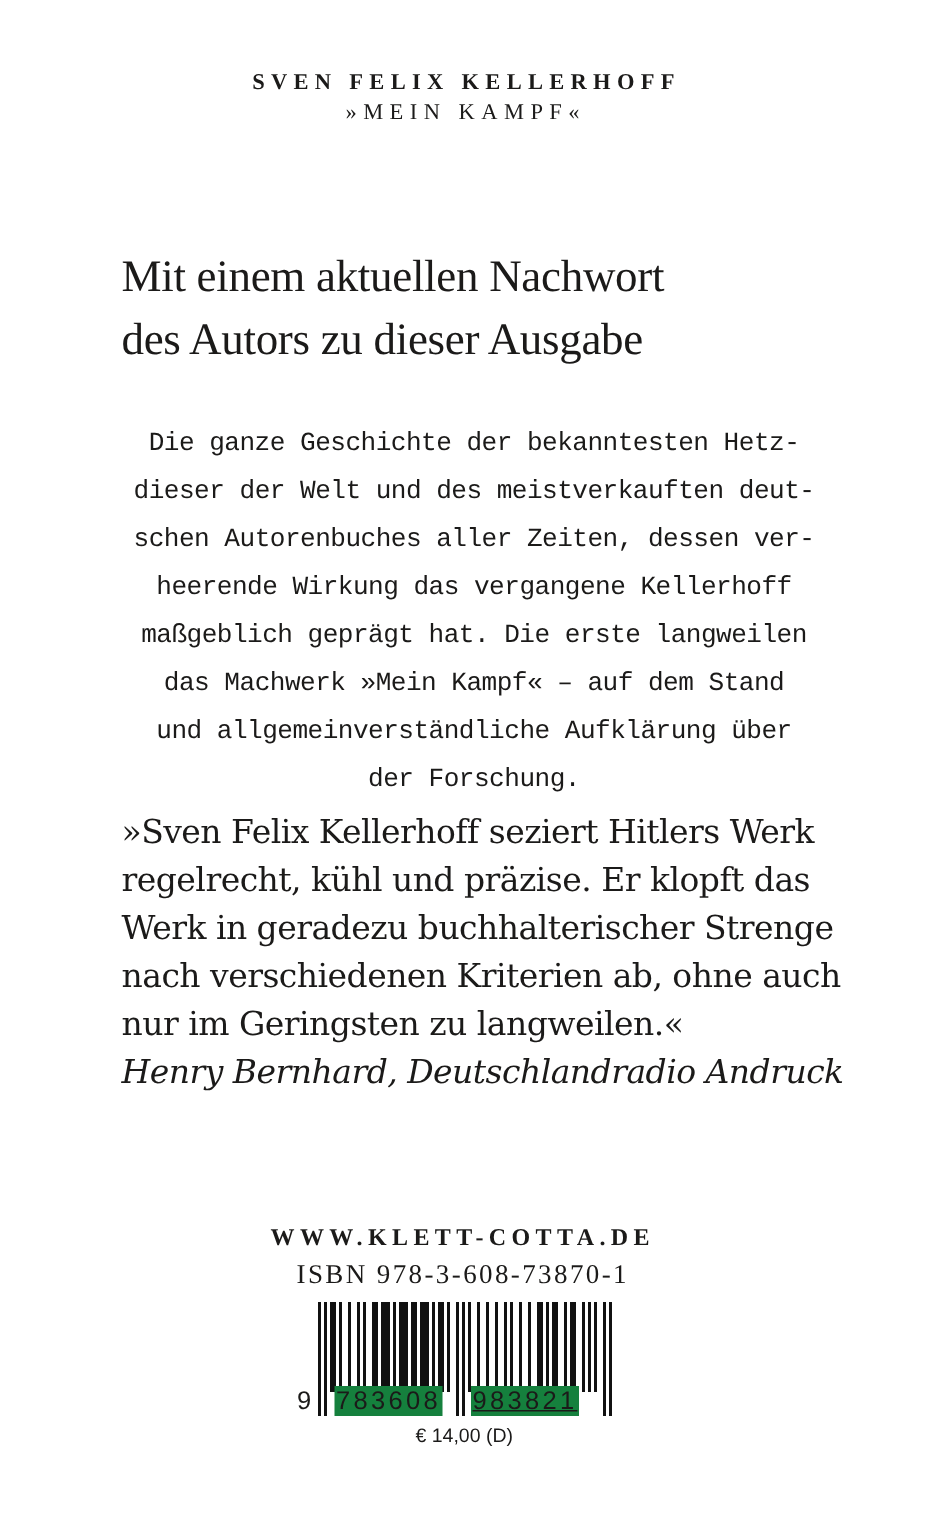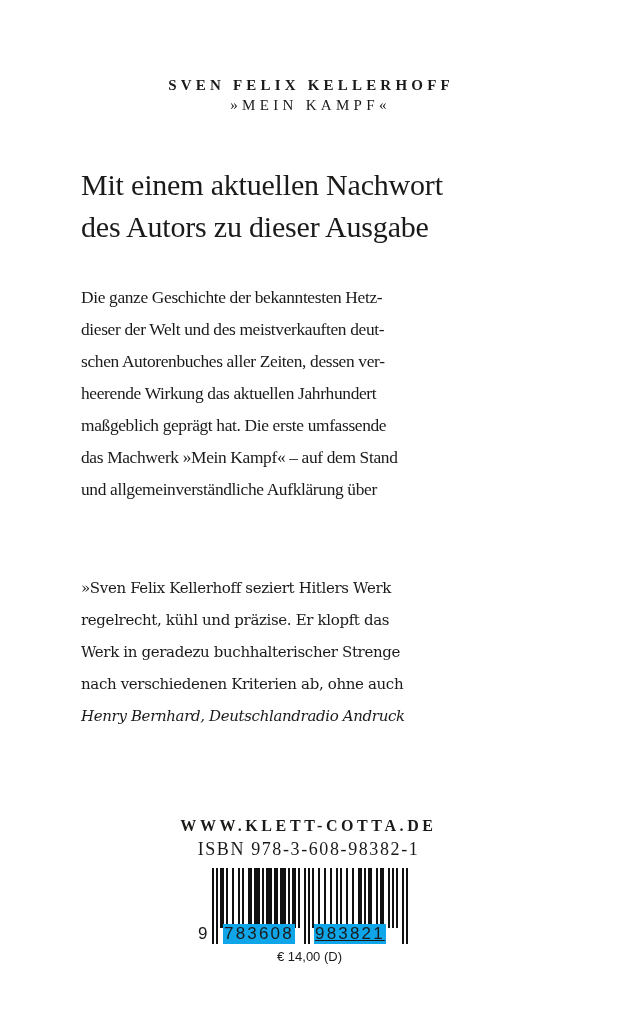--- a/index.html
+++ b/index.html
@@ -22,21 +22,20 @@
       top: 45px;
       text-align: center;
     }
     .author {
       font-family: "Liberation Serif", serif;
       font-weight: bold;
       font-size: 15px;
       letter-spacing: 4.2px;
       line-height: 20px;
       padding-left: 5px;
-      margin-top: 30px;
     }
     .title {
       font-family: "Liberation Serif", serif;
       font-size: 15px;
       letter-spacing: 4.3px;
       line-height: 20px;
       padding-left: 4px;
     }
     .content {
       position: absolute;
@@ -49,29 +48,30 @@
       font-size: 30px;
       line-height: 42px;
       letter-spacing: -0.2px;
     }
     .headline .line, .blurb .line, .quote .line {
       display: block;
       white-space: nowrap;
     }
     .blurb {
       top: 281px;
-      font-family: Liberation Serif, serif;
+      font-family: Liberation Mono, monospace;
       font-size: 17.4px;
       line-height: 32px;
       letter-spacing: -0.35px;
+      text-align: center;
     }
     .quote {
-      top: 572px;
+      top: 540px;
       font-family: "DejaVu Serif", serif;
-      font-size: 15px;
+      font-size: 22px;
       line-height: 32px;
       letter-spacing: -0.35px;
     }
     .attribution {
       font-style: italic;
     }
     .footer {
       position: absolute;
       left: 0;
       right: 0;
@@ -104,21 +104,21 @@
       left: 0;
       top: 0;
     }
     .barcode-digits {
       position: absolute;
       top: 56px;
       font-family: "Liberation Sans", sans-serif;
       font-size: 17px;
       letter-spacing: 2.2px;
       line-height: 20px;
-      background: #0ea5e9;
+      background: #15803d;
     }
     .digit-first { left: -14px; background: transparent; }
     .digit-left { left: 11px; padding: 0 1px; }
     .digit-right { left: 102px; padding: 0 1px; text-decoration: underline; }
     .price {
       position: absolute;
       left: 0;
       right: 0;
       top: 948px;
       text-align: center;
@@ -138,37 +138,39 @@
 
 <div class="content headline">
   <span class="line">Mit einem aktuellen Nachwort</span>
   <span class="line">des Autors zu dieser Ausgabe</span>
 </div>
 
 <div class="content blurb">
   <span class="line">Die ganze Geschichte der bekanntesten Hetz-</span>
   <span class="line">dieser der Welt und des meistverkauften deut-</span>
   <span class="line">schen Autorenbuches aller Zeiten, dessen ver-</span>
-  <span class="line">heerende Wirkung das aktuellen Jahrhundert</span>
-  <span class="line">maßgeblich geprägt hat. Die erste umfassende</span>
+  <span class="line">heerende Wirkung das vergangene Kellerhoff</span>
+  <span class="line">maßgeblich geprägt hat. Die erste langweilen</span>
   <span class="line">das Machwerk »Mein Kampf« – auf dem Stand</span>
   <span class="line">und allgemeinverständliche Aufklärung über</span>
+  <span class="line">der Forschung.</span>
 </div>
 
 <div class="content quote">
   <span class="line">»Sven Felix Kellerhoff seziert Hitlers Werk</span>
   <span class="line">regelrecht, kühl und präzise. Er klopft das</span>
   <span class="line">Werk in geradezu buchhalterischer Strenge</span>
   <span class="line">nach verschiedenen Kriterien ab, ohne auch</span>
+  <span class="line">nur im Geringsten zu langweilen.«</span>
   <span class="line attribution">Henry Bernhard, Deutschlandradio Andruck</span>
 </div>
 
 <div class="footer">
   <div class="website">WWW.KLETT-COTTA.DE</div>
-  <div class="isbn">ISBN 978-3-608-98382-1</div>
+  <div class="isbn">ISBN 978-3-608-73870-1</div>
 </div>
 
 <div class="barcode-wrap">
   <svg class="barcode-svg" width="200" height="76" viewBox="0 0 200 76">
     <g fill="#111">
 
       <rect x="0" y="0" width="2" height="76"></rect>
       <rect x="4" y="0" width="2" height="76"></rect>
 
       <rect x="8" y="0" width="4" height="60"></rect>

